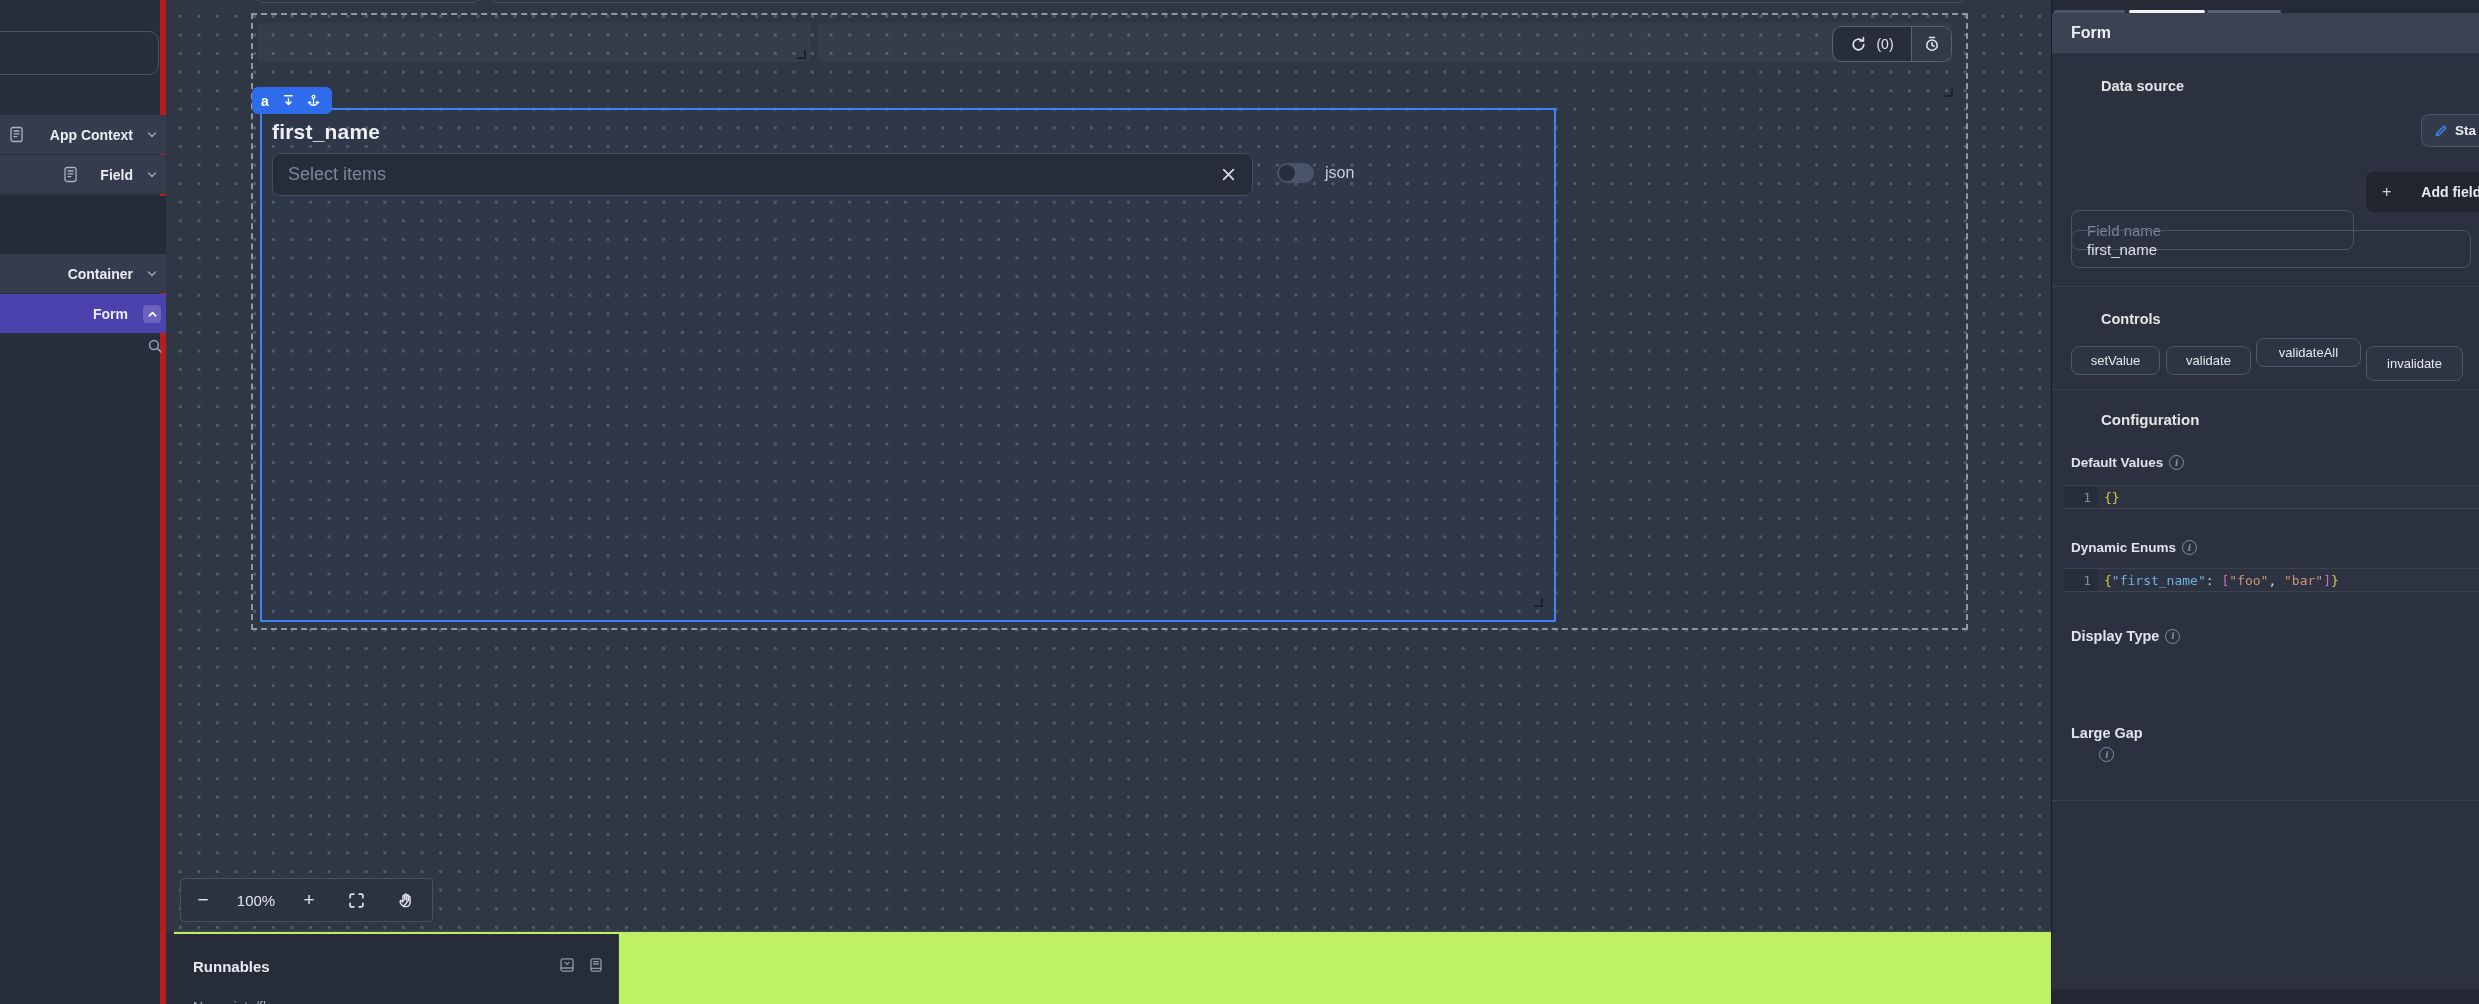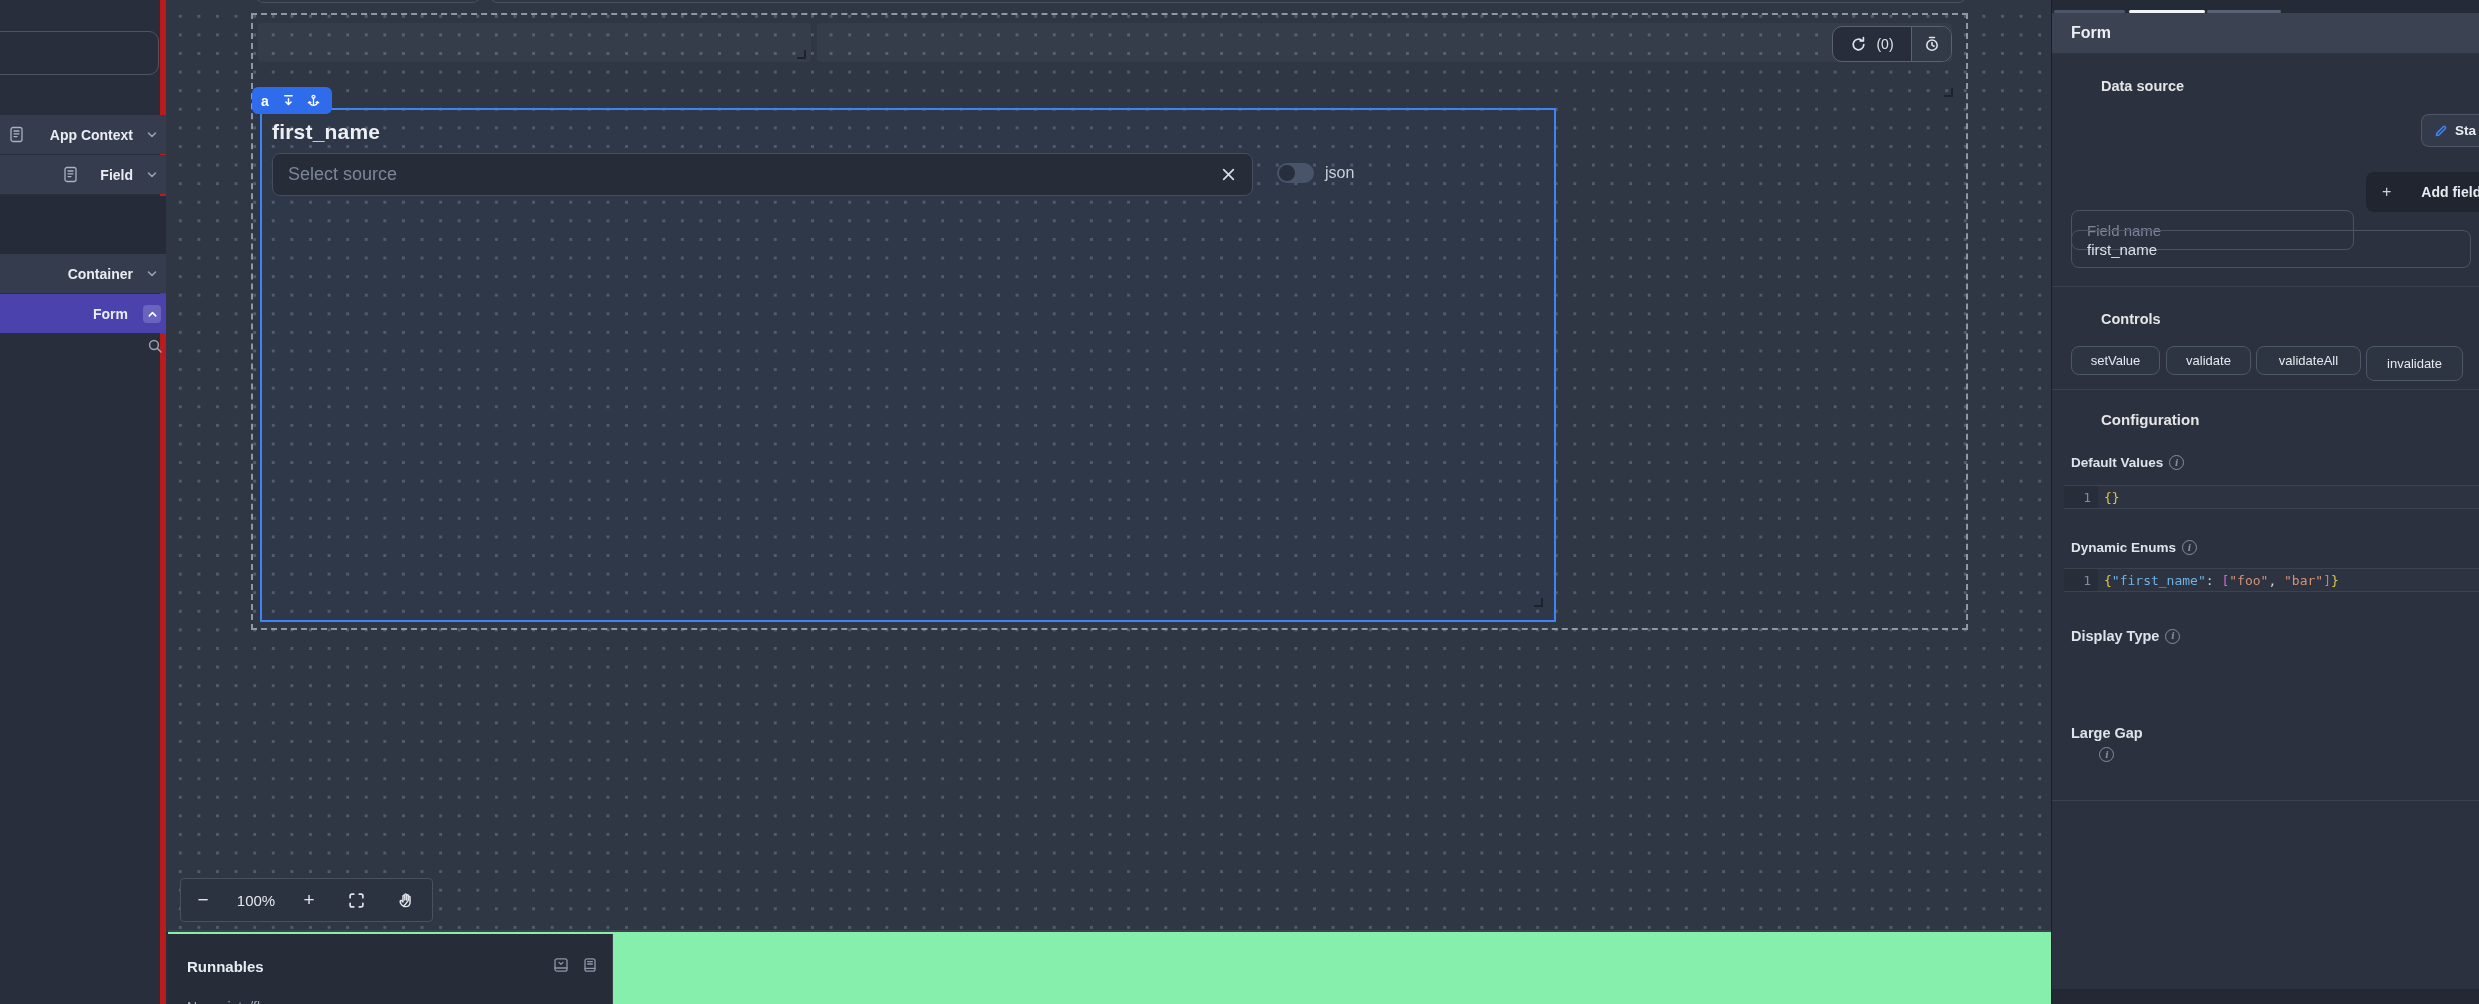--- a/index.html
+++ b/index.html
@@ -43,21 +43,21 @@
   .clearx{color:#d7dbe3;margin-right:16px;}
   .toggle{width:37px;height:20px;background:#49536a;border-radius:10px;position:relative;cursor:pointer;}
   .knob{position:absolute;left:2px;top:2px;width:16px;height:16px;border-radius:50%;background:#272e3c;}
   .jsonlbl{font-size:16px;color:#c9cfd9;}
   .zoombar{background:#2b3240;border:1px solid #49515f;border-radius:4px;display:flex;align-items:center;color:#dfe3ea;}
   .zbtn{width:44px;text-align:center;font-size:19px;color:#dfe3ea;cursor:pointer;}
   .zlevel{width:62px;text-align:center;font-size:15px;color:#e3e7ed;}
   .zicon{width:50px;display:flex;justify-content:center;color:#dfe3ea;cursor:pointer;}
 
   
-  .bpanel{left:168px;top:930px;width:1885px;height:74px;background:#86efac;border-top:2px solid #3b4351;}
+  .bpanel{left:174px;top:930px;width:1885px;height:74px;background:#bef264;border-top:2px solid #3b4351;}
   .bleft{left:0;top:2px;width:444px;height:72px;background:#262c38;border-right:1px solid #3a4150;position:absolute;}
   .runtitle{font-size:15px;font-weight:700;color:#e8ecf2;}
   .bicon2{color:#8d95a6;cursor:pointer;}
   .emptytxt{font-size:14px;color:#a2aab9;}
 
   
   .rpanel{left:2051px;top:0;width:428px;height:1004px;background:#2b313e;border-left:1px solid #1a1f2a;}
   .rtop{left:0;top:0;width:428px;height:13px;background:#242a36;position:absolute;}
   .tabu{position:absolute;bottom:0;height:3px;border-radius:2px;}
   .rheader{left:0;top:13px;width:428px;height:40px;background:#3b4251;position:absolute;
@@ -151,21 +151,21 @@
           <circle cx="7" cy="3" r="1.6"></circle>
             <path d="M7 4.6V12.2"></path>
             <path d="M2.6 8.6C3 10.8 4.8 12.2 7 12.2s4-1.4 4.4-3.6"></path>
             <path d="M2.6 8.6l-1.2.9M2.6 8.6l1.6.4M11.4 8.6l1.2.9M11.4 8.6l-1.6.4"></path>
         </svg>
       </span>
     </div>
 
     <div class="abs complabel" style="left:106px;top:120px;">first_name</div>
     <div class="abs selectbox" style="left:106px;top:153px;width:981px;height:43px;">
-      <span class="selph">Select source</span>
+      <span class="selph">Select items</span>
       <span class="clearx">
         <svg width="15" height="15" viewBox="0 0 14 14" fill="none" stroke="currentColor" stroke-width="1.6" stroke-linecap="round">
           <path d="M2.5 2.5l9 9M11.5 2.5l-9 9"></path>
         </svg>
       </span>
     </div>
     <div class="abs toggle" style="left:1111px;top:163px;">
       <div class="knob"></div>
     </div>
     <div class="abs jsonlbl" style="left:1159px;top:164px;">json</div>
@@ -294,21 +294,21 @@
       <span class="plus">+</span>
       <span class="albl">Add field</span>
     </div>
     <input class="abs inpt" style="left: 19px; top: 230px; width: 400px; height: 38px;" type="text" value="first_name">
 
     <div class="abs divider" style="left:0;top:286px;width:428px;"></div>
 
     <div class="abs seclbl" style="left:19px;top:311px;">Controls</div>
     <div class="abs cbtn" style="left:19px;top:346px;width:89px;height:29px;">setValue</div>
     <div class="abs cbtn" style="left:114px;top:346px;width:85px;height:29px;">validate</div>
-    <div class="abs cbtn" style="left:204px;top:346px;width:105px;height:29px;">validateAll</div>
+    <div class="abs cbtn" style="left:204px;top:338px;width:105px;height:29px;">validateAll</div>
     <div class="abs cbtn" style="left:314px;top:346px;width:97px;height:35px;">invalidate</div>
 
     <div class="abs divider" style="left:0;top:389px;width:428px;"></div>
 
     <div class="abs seclbl" style="left:19px;top:411px;font-size:15px;">Configuration</div>
 
     <div class="abs sublbl" style="left:19px;top:455px;">
       <span>Default Values</span>
       <span class="info"></span>
     </div>

